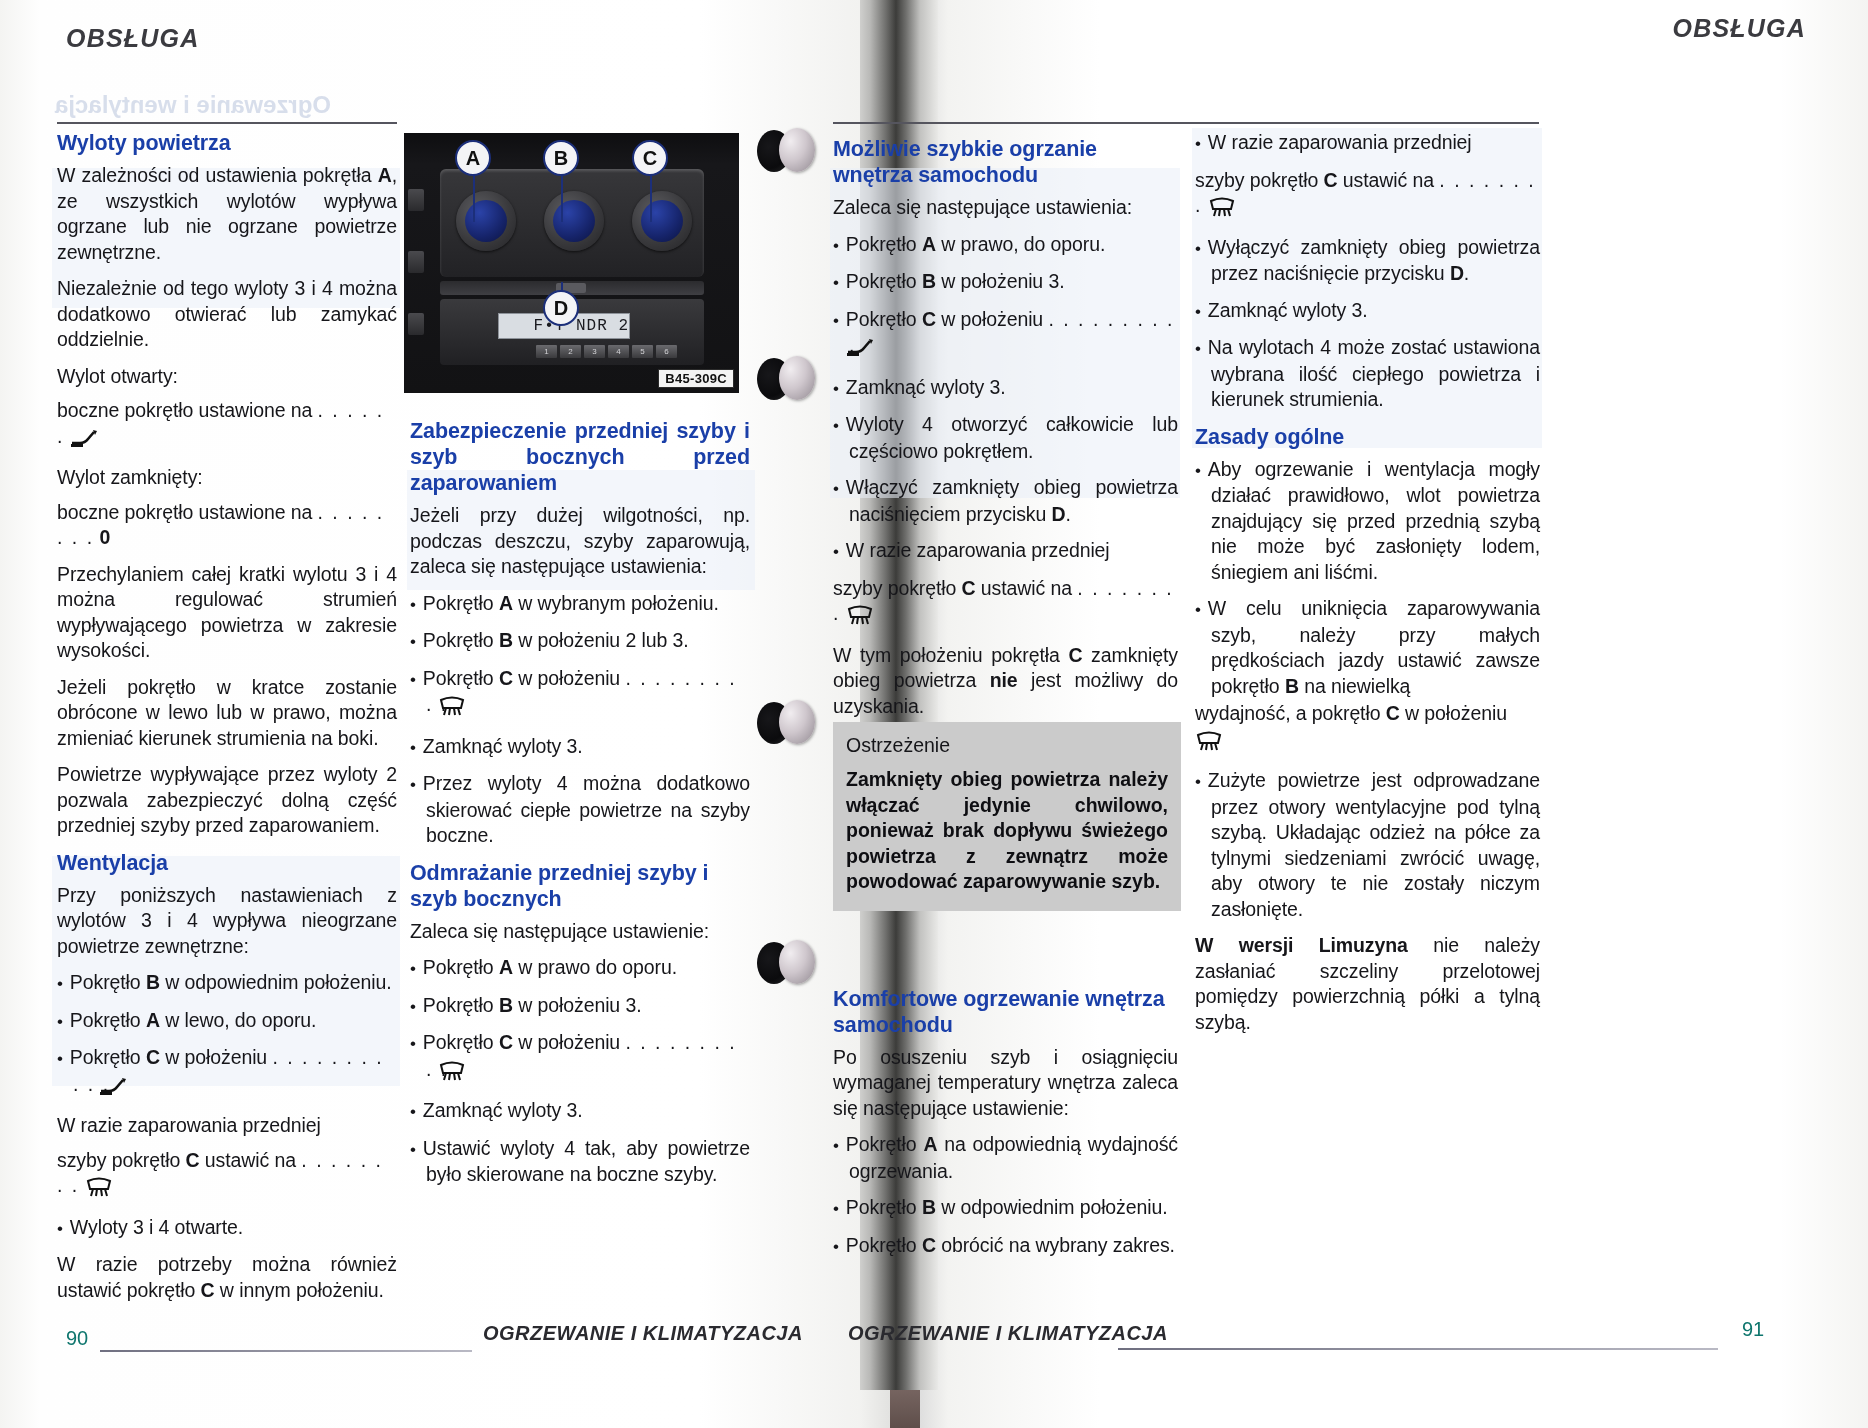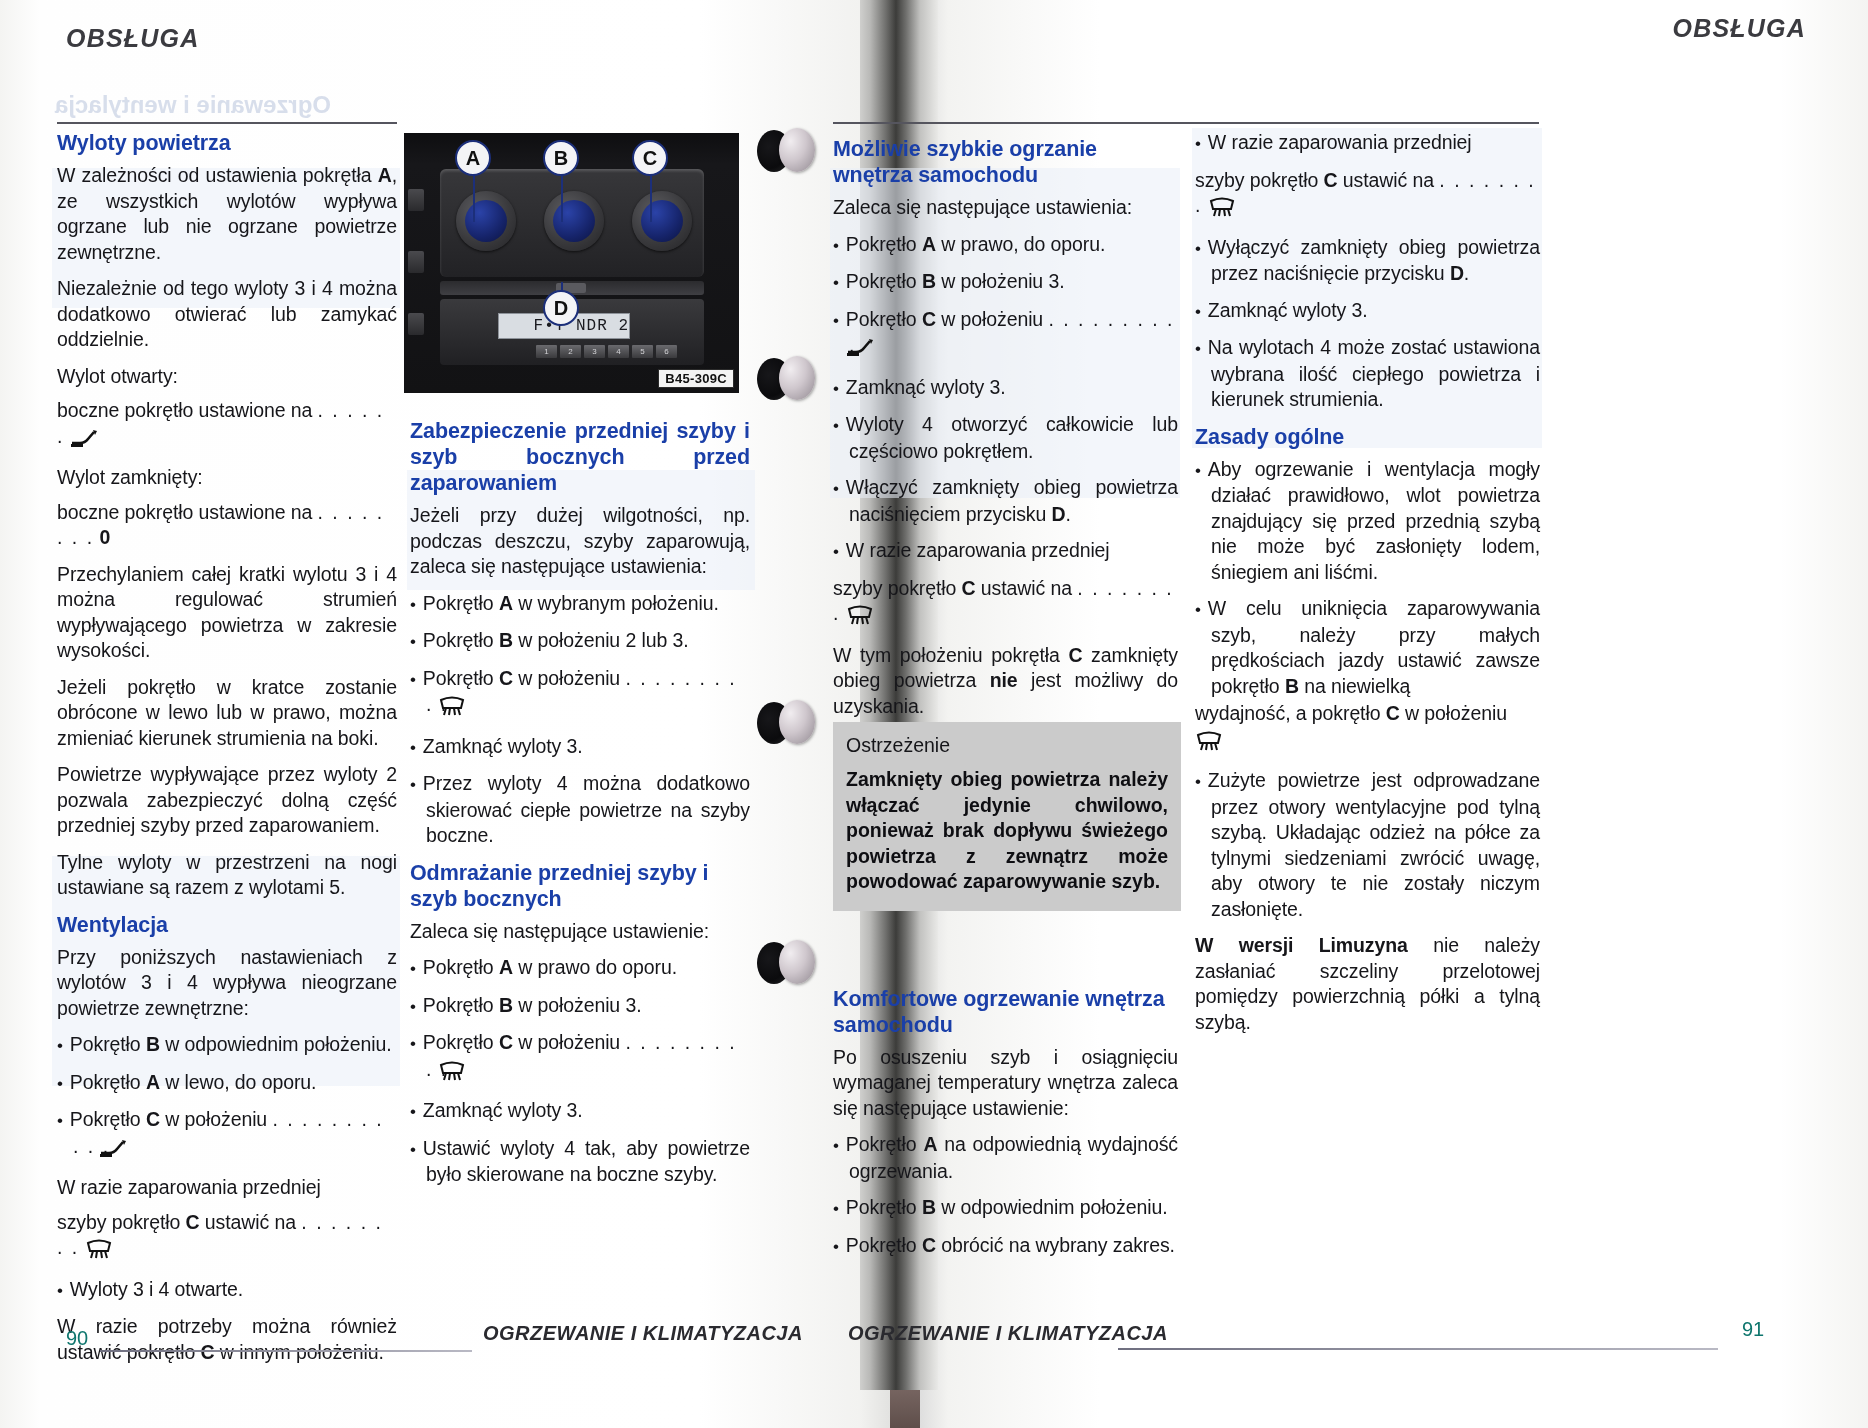--- a/index.html
+++ b/index.html
@@ -404,21 +404,20 @@
           </svg>
       </span></p>
 
     <p class="t tight">Wylot zamknięty:</p>
 
     <p class="t"><span>boczne pokrętło ustawione na </span><span class="dots">. . . . . . . .</span> <span class="b">0</span></p>
 
     <p class="t j">Przechylaniem całej kratki wylotu 3 i 4 można regulować strumień wypływającego powietrza w zakresie wysokości.</p>
     <p class="t j">Jeżeli pokrętło w kratce zostanie obrócone w lewo lub w prawo, można zmieniać kierunek strumienia na boki.</p>
     <p class="t j">Powietrze wypływające przez wyloty 2 pozwala zabezpieczyć dolną część przedniej szyby przed zaparowaniem.</p>
-    <p class="t j">Tylne wyloty w przestrzeni na nogi ustawiane są razem z wylotami 5.</p>
 
     <div class="hdr">Wentylacja</div>
 
     <p class="t j">Przy poniższych nastawieniach z wylotów 3 i 4 wypływa nieogrzane powietrze zewnętrzne:</p>
 
     <p class="bul"><span>Pokrętło </span><span class="b">B</span><span> w odpowiednim położeniu.</span></p>
     <p class="bul"><span>Pokrętło </span><span class="b">A</span><span> w lewo, do oporu.</span></p>
     <p class="bul"><span>Pokrętło </span><span class="b">C</span><span> w położeniu </span><span class="dots">. . . . . . . . . . .</span>
       <span class="ico">
         <svg width="28" height="20" viewBox="0 0 28 20">

